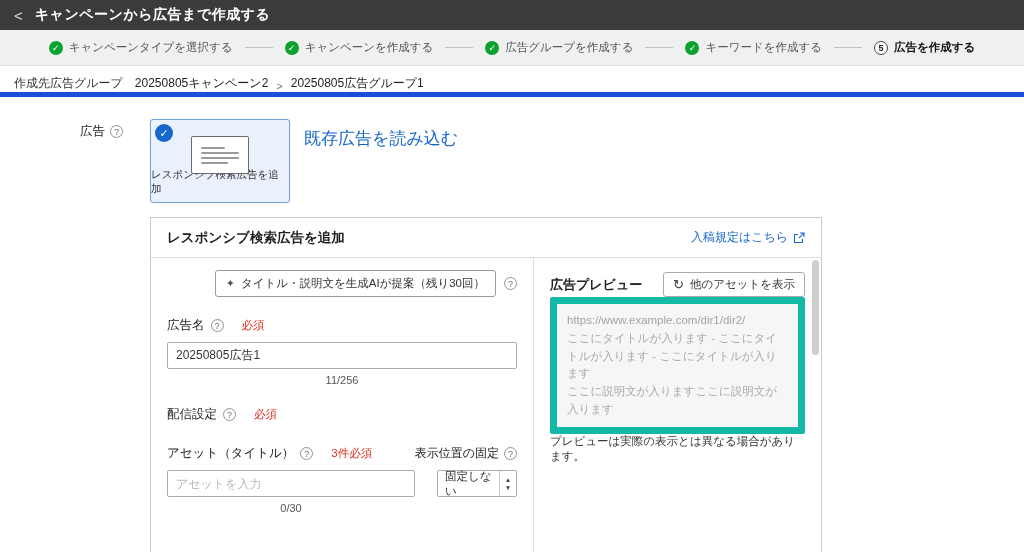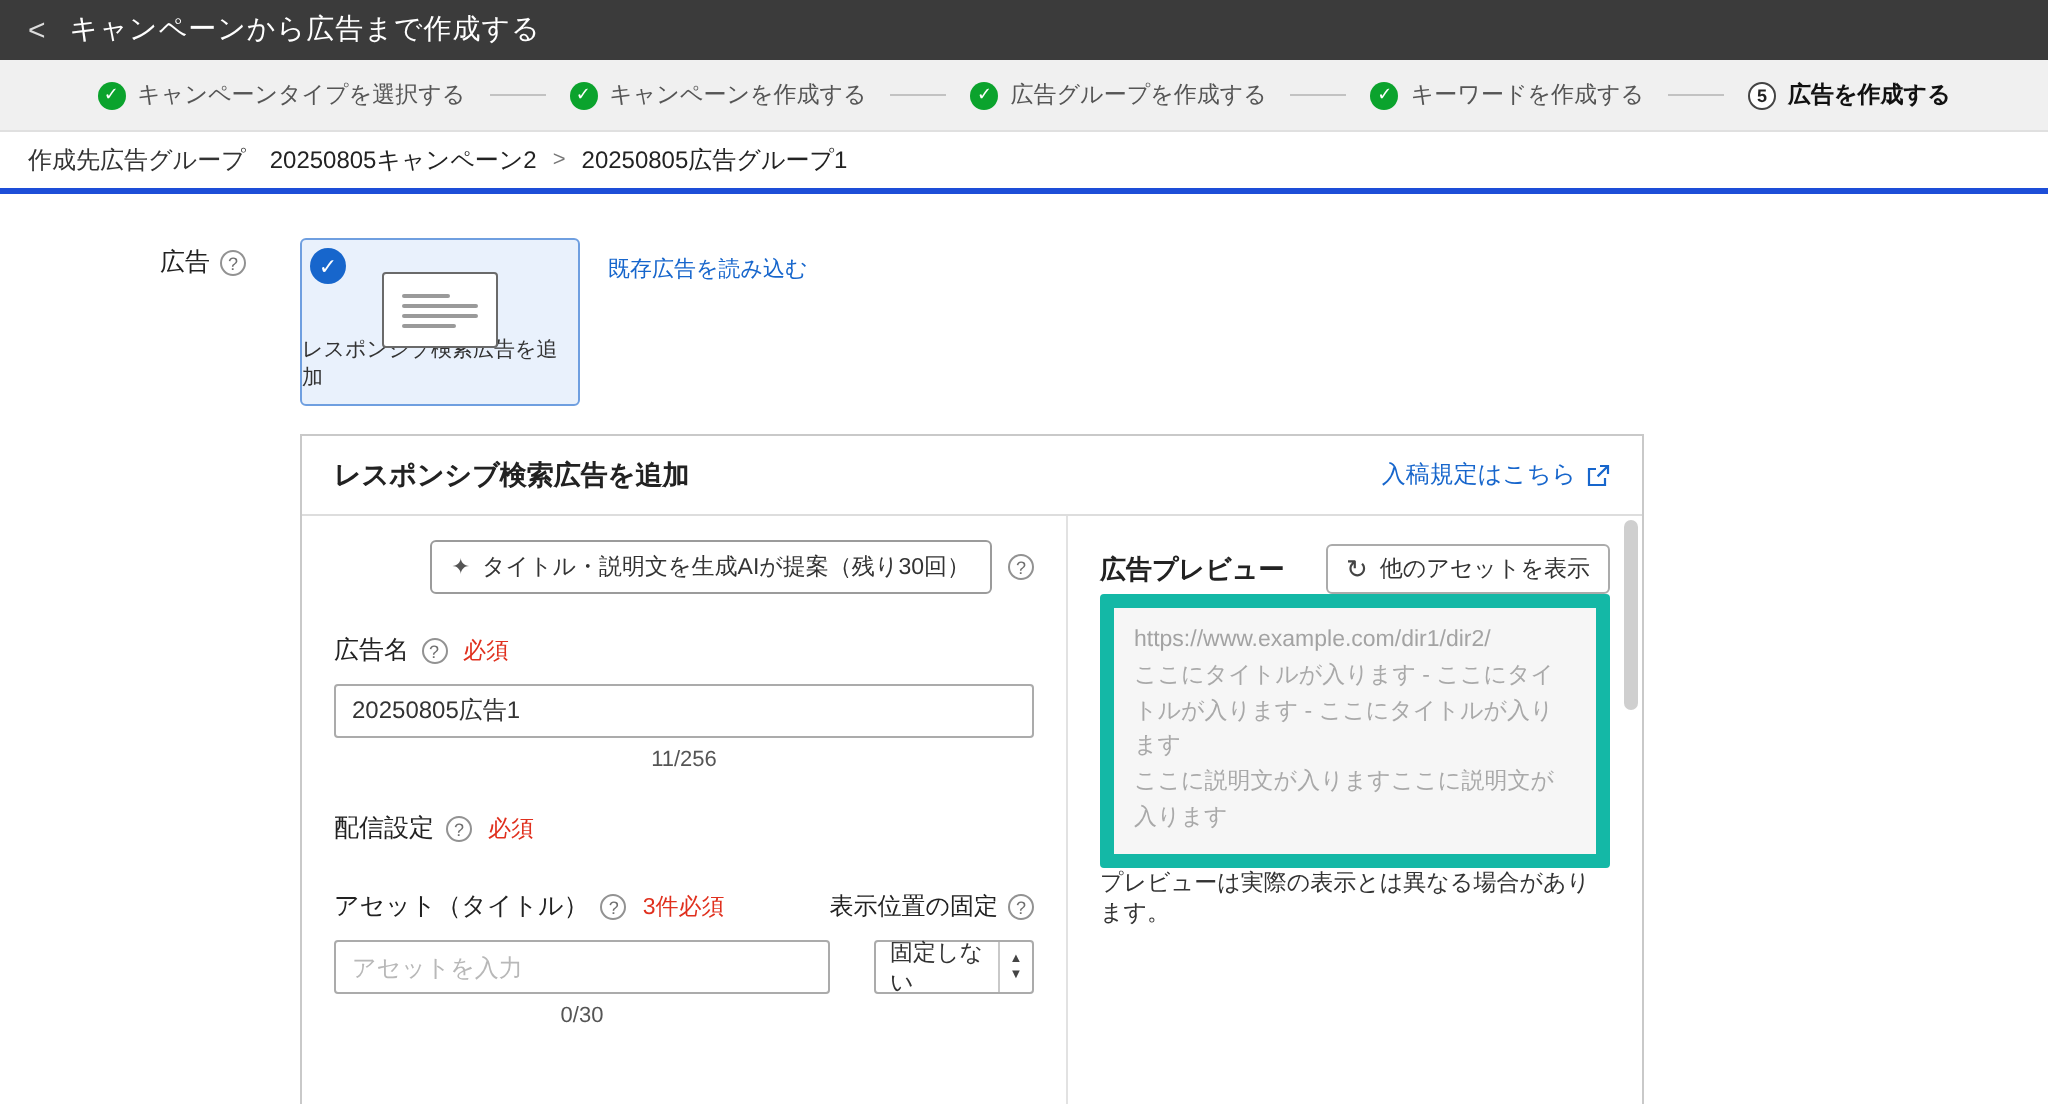--- a/index.html
+++ b/index.html
@@ -6,67 +6,67 @@
   html, body { width:1024px; height:552px; }
   body {
     overflow:hidden; background:#ffffff; color:#333;
     font-family:"Liberation Sans","DejaVu Sans",sans-serif;
   }
   a { text-decoration:none; }
 
   
   .topbar { height:30px; background:#3b3b3b; color:#fff; display:flex; align-items:center; padding:0 14px; gap:12px; }
   .back-icon { font-size:15px; color:#dcdcdc; cursor:pointer; line-height:1; }
-  .page-title { font-size:14px; font-weight:normal; letter-spacing:.5px; }
+  .page-title { font-size:14px; font-weight:bold; letter-spacing:.5px; }
 
   
   .stepper { height:36px; background:#f0f0f0; border-bottom:1px solid #e0e0e0; display:flex; align-items:center; justify-content:center; gap:12px; }
   .step { display:flex; align-items:center; gap:6px; font-size:11.5px; color:#555; white-space:nowrap; }
   .step.current { color:#111; font-weight:bold; }
   .check-icon { width:14px; height:14px; border-radius:50%; background:#0ba32d; color:#fff; font-size:9px; display:inline-flex; align-items:center; justify-content:center; flex:none; }
   .num-icon { width:14px; height:14px; border-radius:50%; border:1px solid #444; color:#222; font-size:9px; font-weight:bold; display:inline-flex; align-items:center; justify-content:center; flex:none; background:#fff; }
   .step-sep { width:28px; height:1px; background:#c2c2c2; flex:none; }
 
   
-  .breadcrumb { height:31px; background:#fff; border-bottom:3px solid #1d4ed8; display:flex; align-items:center; padding:0 14px; font-size:12px; color:#222; }
+  .breadcrumb { height:31px; background:#fff; border-bottom:5px solid #1d4ed8; display:flex; align-items:flex-end; padding:0 14px; font-size:12px; color:#222; }
   .bc-prefix { margin-right:12px; color:#333; }
   .bc-sep { margin:0 8px; color:#777; font-size:11px; }
 
   
   .content { position:relative; }
   .ad-row { display:flex; align-items:flex-start; padding:22px 0 0 80px; }
   .ad-label-wrap { display:flex; align-items:center; gap:5px; width:70px; padding-top:4px; font-size:12.5px; color:#222; }
 
   .help-icon { width:13px; height:13px; border:1px solid #929292; border-radius:50%; color:#6f6f6f; font-size:9px; display:inline-flex; align-items:center; justify-content:center; flex:none; cursor:pointer; background:#fff; }
 
   .ad-type-card { position:relative; width:140px; height:84px; background:#e9f1fc; border:1px solid #6f9fe0; border-radius:3px; display:flex; align-items:flex-end; justify-content:center; padding-bottom:6px; cursor:pointer; flex:none; }
   .card-check { position:absolute; top:4px; left:4px; width:18px; height:18px; border-radius:50%; background:#1766cc; color:#fff; font-size:11px; display:flex; align-items:center; justify-content:center; }
   .card-icon { position:absolute; top:16px; left:50%; transform:translateX(-50%); width:58px; height:38px; background:#fff; border:1px solid #6a6a6a; border-radius:2px; display:flex; flex-direction:column; justify-content:center; gap:3px; padding:0 9px; }
   .card-icon .line { height:2px; background:#9a9a9a; border-radius:1px; }
   .card-icon .l1 { width:62%; } .card-icon .l2 { width:100%; } .card-icon .l3 { width:100%; } .card-icon .l4 { width:72%; }
   .card-label { font-size:10.5px; color:#333; }
 
-  .existing-link { color:#1766cc; font-size:11px; margin:8px 0 0 14px; cursor:pointer; }
+  .existing-link { color:#1766cc; font-size:17px; margin:8px 0 0 14px; cursor:pointer; }
 
   
   .panel { width:672px; margin:14px 0 0 150px; border:1px solid #c9c9c9; background:#fff; height:400px; position:relative; }
   .panel-header { height:40px; display:flex; justify-content:space-between; align-items:center; padding:0 16px; border-bottom:1px solid #dddddd; }
   .panel-title { font-size:13.5px; font-weight:bold; color:#222; }
   .guideline-link { color:#1766cc; font-size:12px; display:flex; align-items:center; gap:5px; cursor:pointer; }
 
   .panel-body { display:flex; height:calc(100% - 40px); }
   .form-col { width:383px; border-right:1px solid #e2e2e2; padding:12px 16px 16px 16px; }
   .preview-col { flex:1; padding:14px 16px; }
 
   .ai-row { display:flex; justify-content:flex-end; align-items:center; gap:8px; }
   .ai-btn { display:flex; align-items:center; gap:6px; border:1px solid #9b9b9b; border-radius:3px; background:#fff; padding:5px 10px; font-size:11.5px; color:#333; cursor:pointer; font-family:inherit; }
   .sparkle-icon { color:#555; font-size:11px; }
 
   .field-label-row { display:flex; align-items:center; gap:6px; margin-top:20px; font-size:12.5px; color:#222; }
-  .required { color:#e0301e; font-size:11.5px; margin-left:2px; }
+  .required { color:#e0301e; font-size:11.5px; margin-left:12px; }
 
   .text-input { width:100%; height:27px; border:1px solid #ababab; border-radius:2px; margin-top:8px; padding:0 8px; font-size:12px; color:#333; font-family:Liberation Sans, sans-serif; outline:none; display:block; }
   .text-input::placeholder { color:#b8b8b8; }
   .counter { text-align:center; font-size:11px; color:#555; margin-top:5px; }
 
   .radio-row { display:flex; gap:26px; margin-top:12px; font-size:12.5px; color:#222; }
   .radio { display:flex; align-items:center; gap:7px; cursor:pointer; }
   .radio-dot { width:15px; height:15px; border:1px solid #8d8d8d; border-radius:50%; background:#fff; position:relative; flex:none; }
   .radio.selected .radio-dot { border-color:#1766cc; }
   .radio.selected .radio-dot::after { content:""; position:absolute; inset:3px; border-radius:50%; background:#1766cc; }

